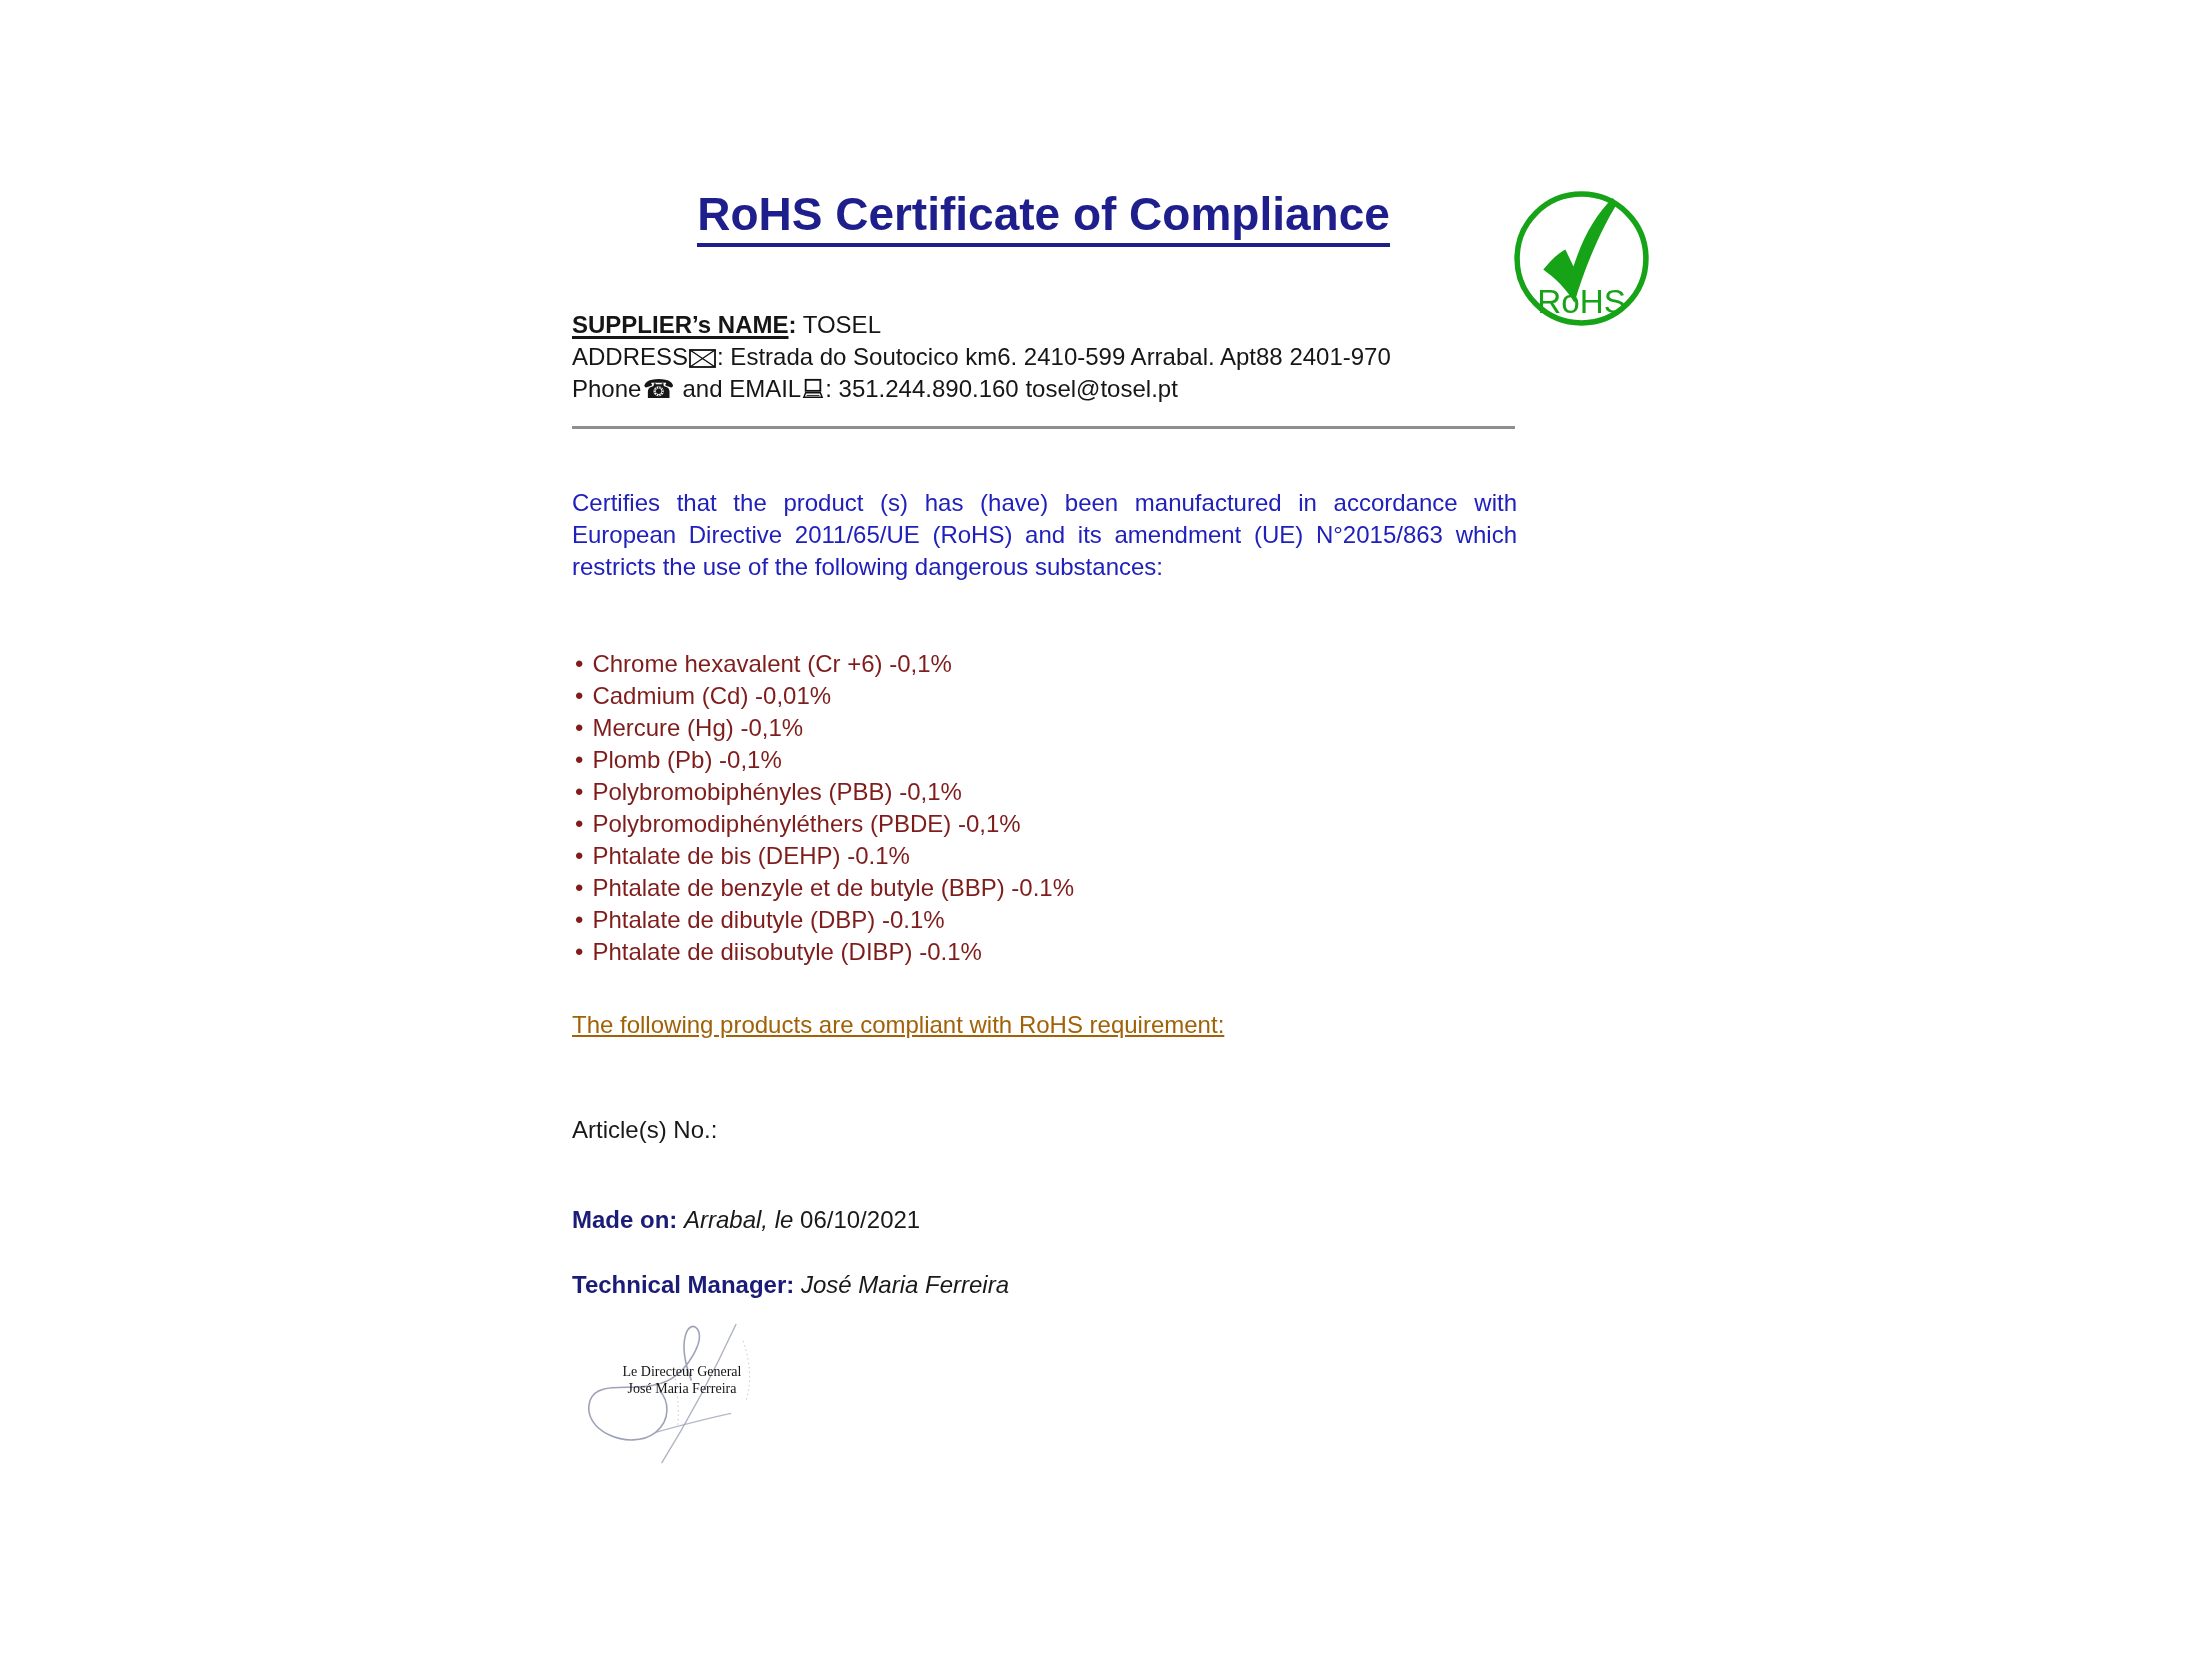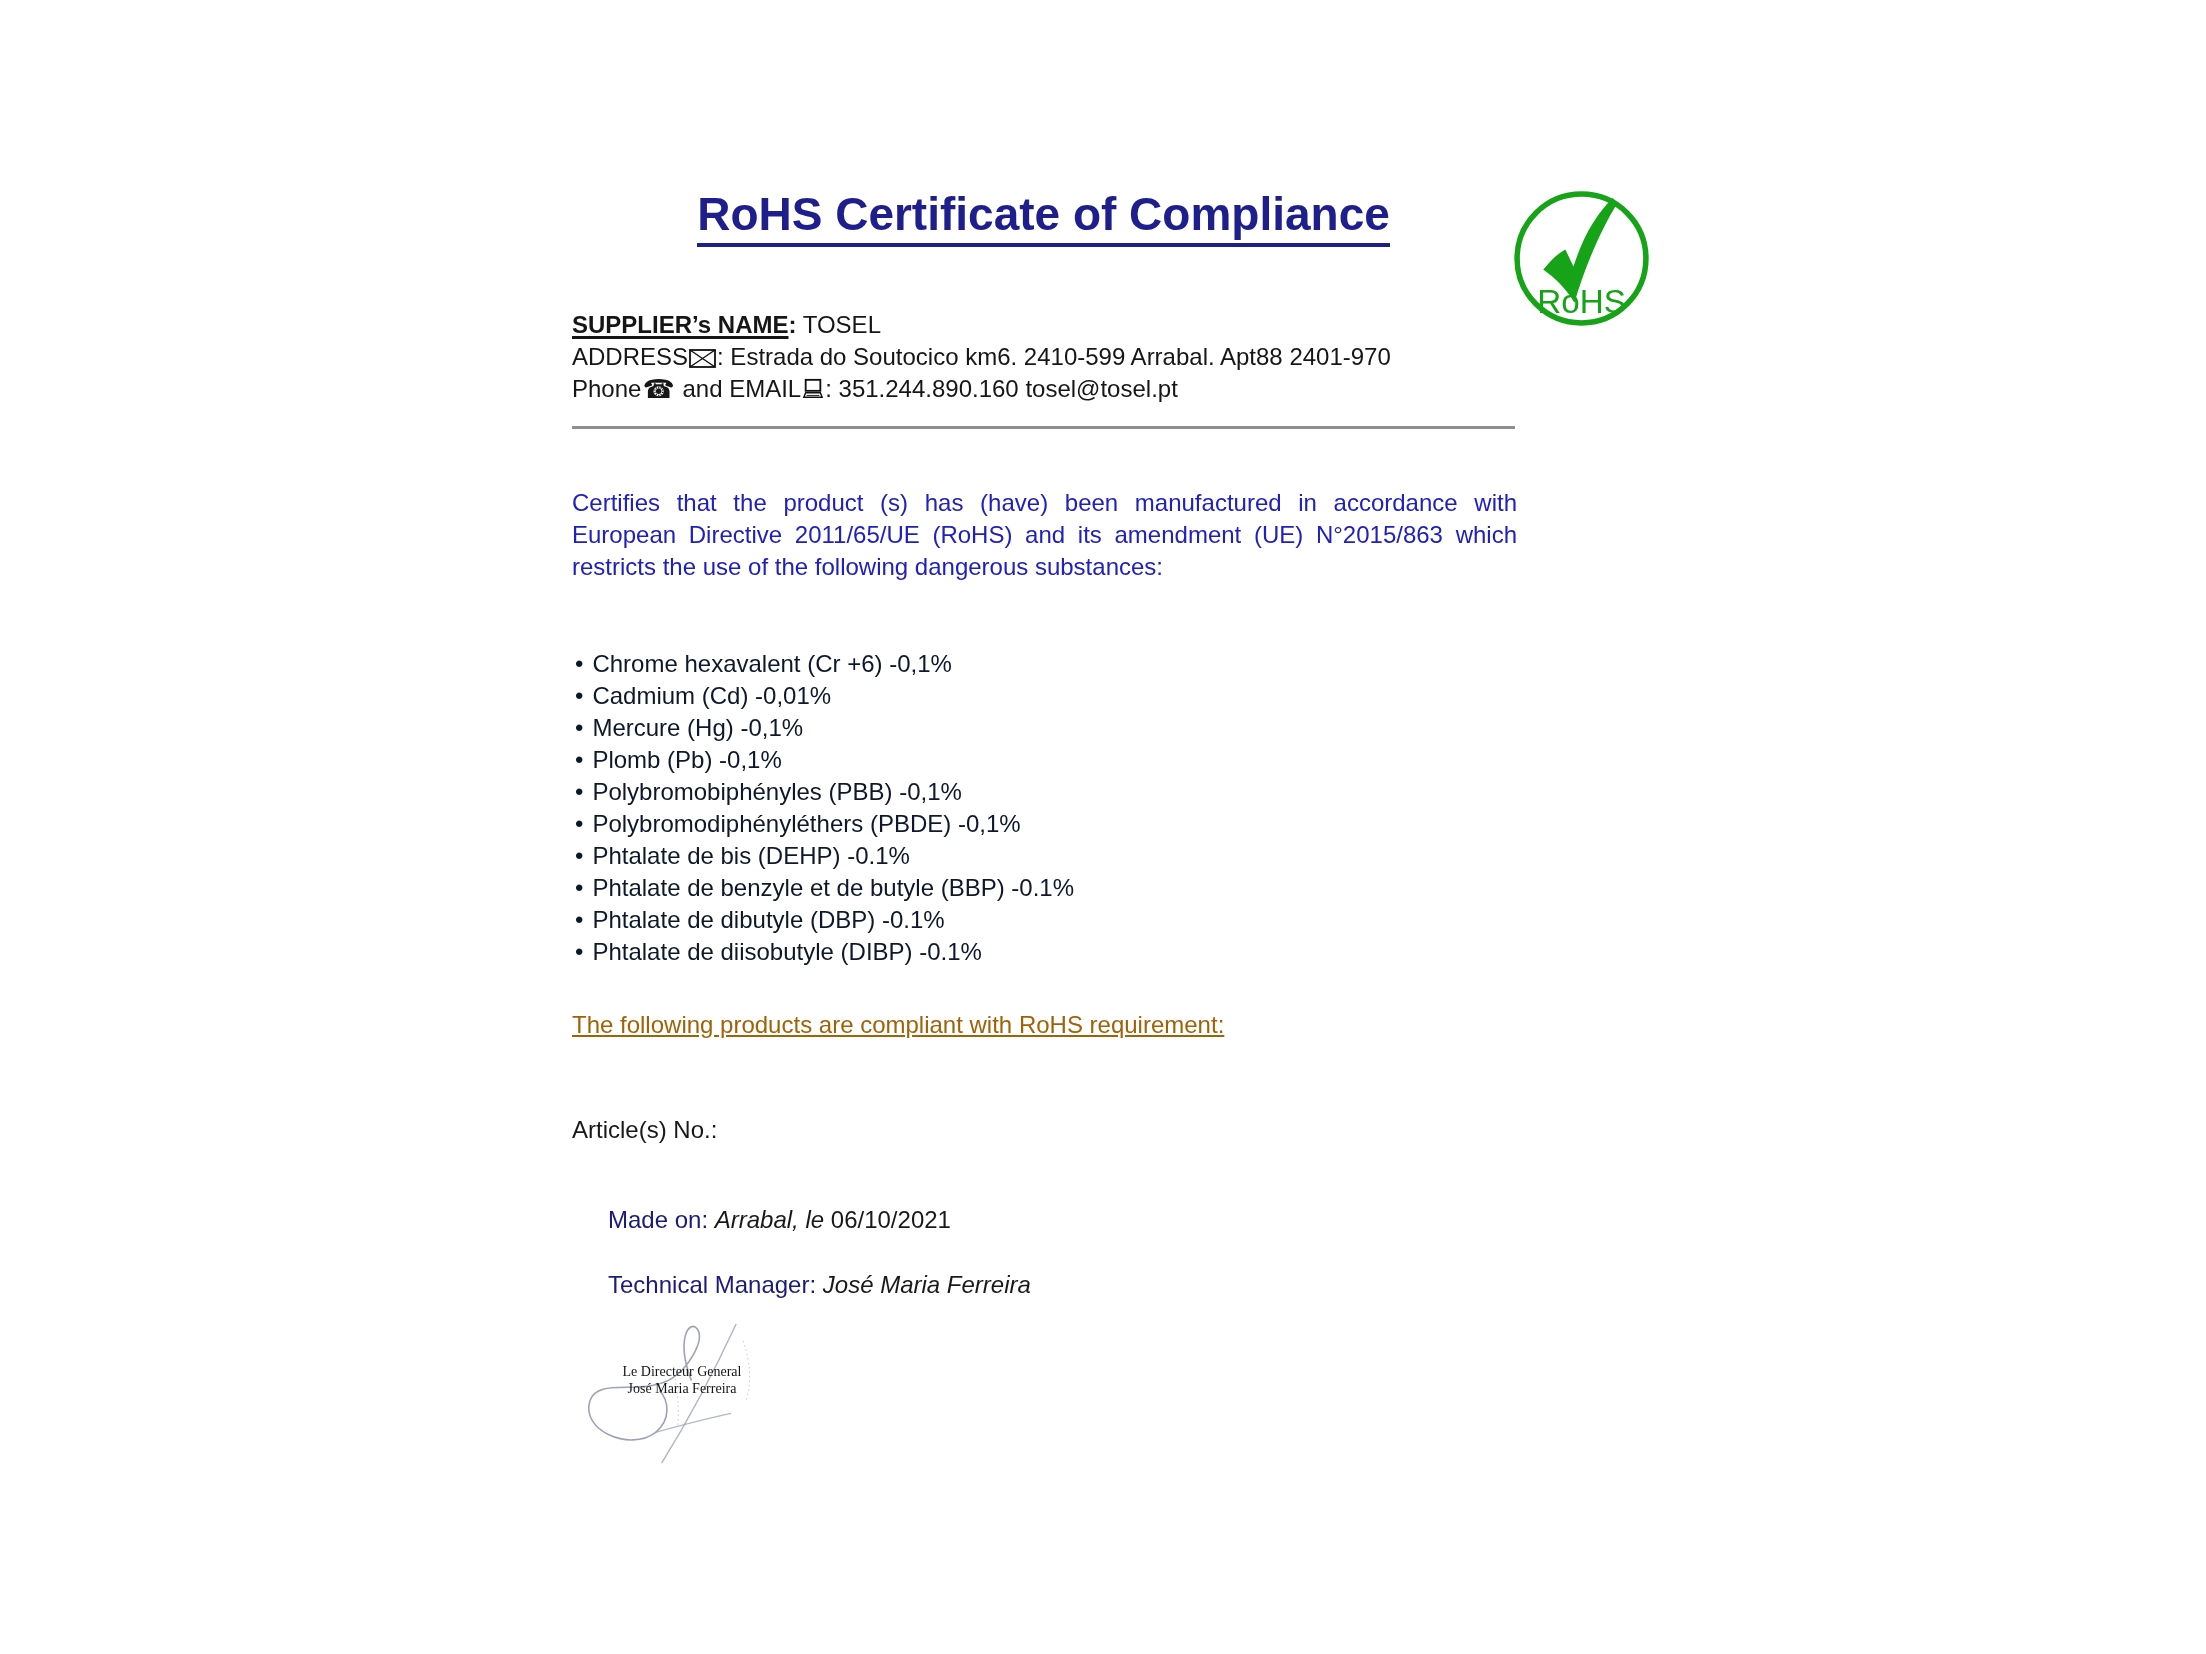--- a/index.html
+++ b/index.html
@@ -65,21 +65,21 @@
     color: #2020bd;
     text-align: justify;
   }
 
   
   .substances {
     position: absolute;
     left: 575px; top: 648px;
     list-style: none;
     font-size: 24px; line-height: 32px;
-    color: #0f172a;
+    color: #7f1d1d;
   }
   .substances li::before { content: "\2022"; margin-right: 9px; }
 
   
   .compliance-line {
     position: absolute;
     left: 572px; top: 1011px;
     font-size: 24px; color: #a16207; text-decoration: underline;
   }
   .articles-line {
@@ -92,21 +92,21 @@
   .made-on-line {
     position: absolute;
     left: 572px; top: 1206px;
     font-size: 24px; color: #191919;
   }
   .manager-line {
     position: absolute;
     left: 572px; top: 1271px;
     font-size: 24px; color: #191919;
   }
-  .navy-b { color: #1b1b78; font-weight: normal; margin-left: 36px; }
+  .navy-b { color: #1b1b78; font-weight: bold; }
   .ital { font-style: italic; }
 
   
   .signature {
     position: absolute;
     left: 572px; top: 1319px;
     width: 209px; height: 164px;
   }
   .signature svg { position: absolute; left: 0; top: 0; }
   .sig-text {

